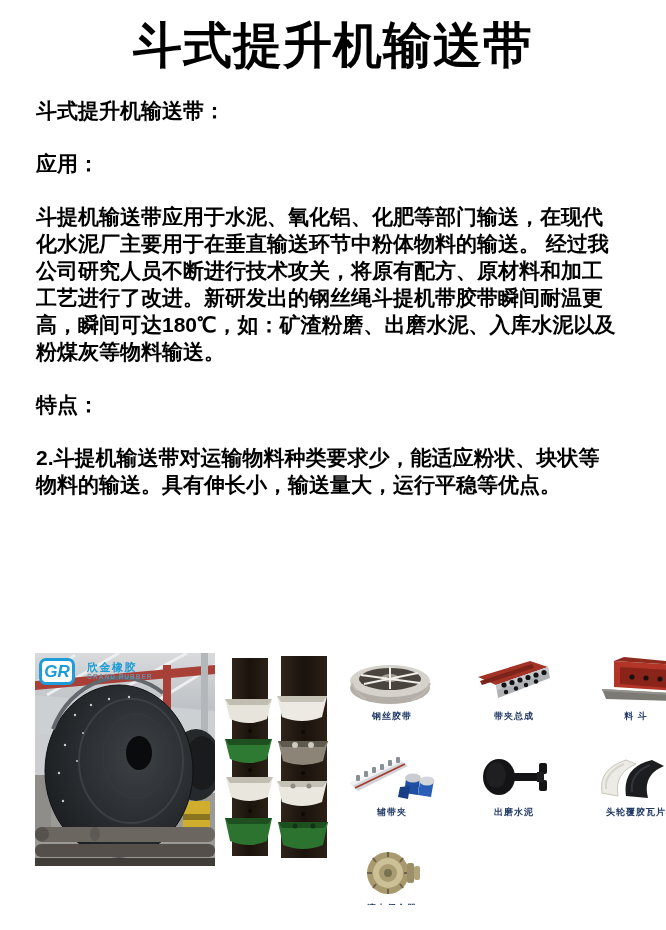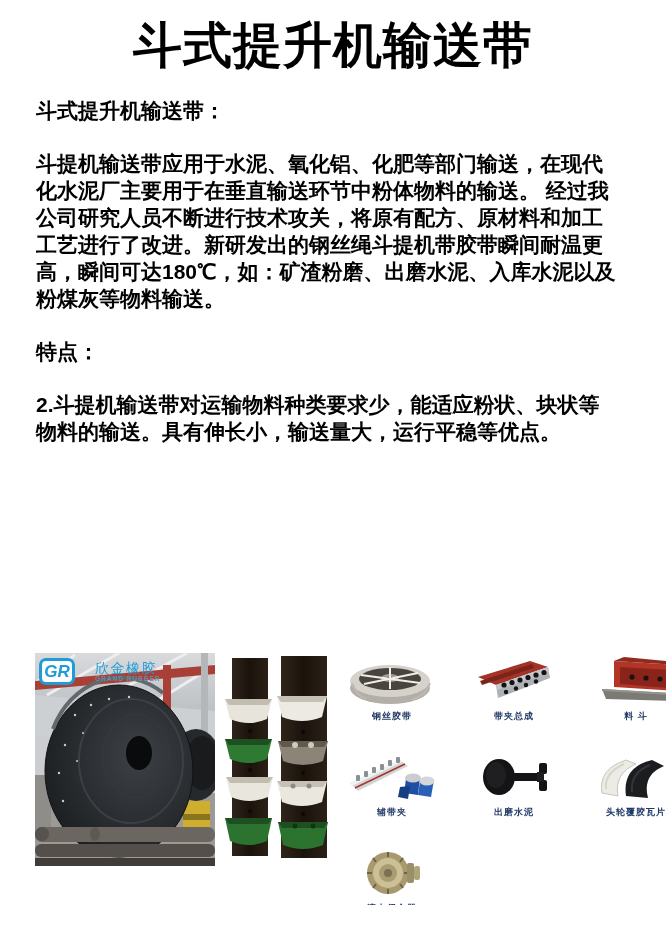--- a/index.html
+++ b/index.html
@@ -13,28 +13,28 @@
   }
   .content { padding:0 50px 0 36px; font-size:21px; line-height:27px; }
   .content p { margin:26px 0;font-weight:bold; }
   .content .intro { margin-top:22px; }
 
   .gallery { position:absolute; top:653px; left:0; width:666px; display:flex; align-items:flex-start; }
 
   
   .photo-left { position:relative; margin-left:35px; width:180px; height:213px; flex:none; }
   .photo-left svg { display:block; width:180px; height:213px; }
-  .logo { position:absolute; top:5px; left:4px; display:flex; gap:20px; align-items:center; }
+  .logo { position:absolute; top:5px; left:4px; display:flex; gap:12px; align-items:center; }
   .logo-box {
     width:36px; height:27px; background:#fff; border:3px solid #1e9cd7; border-radius:7px;
     color:#1e9cd7; font-weight:bold; font-style:italic; font-size:17px;
     display:flex; align-items:center; justify-content:center; box-sizing:border-box;
   }
   .logo-text { display:flex; flex-direction:column; line-height:1; }
-  .logo-cn { color:#1e9cd7; font-size:14px; font-weight:normal; letter-spacing:1.5px; }
+  .logo-cn { color:#1e9cd7; font-size:11px; font-weight:bold; letter-spacing:1.5px; }
   .logo-en { color:#6f8aa4; font-size:6.5px; font-weight:bold; letter-spacing:1px; margin-top:1px; }
 
   
   .photo-mid { margin-left:10px; margin-top:2px; width:110px; height:207px; flex:none; }
   .photo-mid svg { display:block; width:110px; height:207px; }
 
   
   .grid {
     margin-left:10px; margin-top:2px; width:321px;
     display:grid; grid-template-columns:repeat(3, 1fr); row-gap:8px; column-gap:2px;gap:28px;
@@ -45,20 +45,21 @@
 </style>
 </head>
 <body>
 
 <div class="page">
 
   <div class="title">斗式提升机输送带</div>
 
   <div class="content">
     <p class="intro">斗式提升机输送带：</p>
+    <p>应用：</p>
     <p>斗提机输送带应用于水泥、氧化铝、化肥等部门输送，在现代化水泥厂主要用于在垂直输送环节中粉体物料的输送。 经过我公司研究人员不断进行技术攻关，将原有配方、原材料和加工工艺进行了改进。新研发出的钢丝绳斗提机带胶带瞬间耐温更高，瞬间可达180℃，如：矿渣粉磨、出磨水泥、入库水泥以及粉煤灰等物料输送。</p>
     <p>特点：</p>
     <p>2.斗提机输送带对运输物料种类要求少，能适应粉状、块状等物料的输送。具有伸长小，输送量大，运行平稳等优点。</p>
   </div>
 
   <div class="gallery">
 
     <div class="photo-left">
       <svg viewBox="0 0 180 213">
         <defs>

